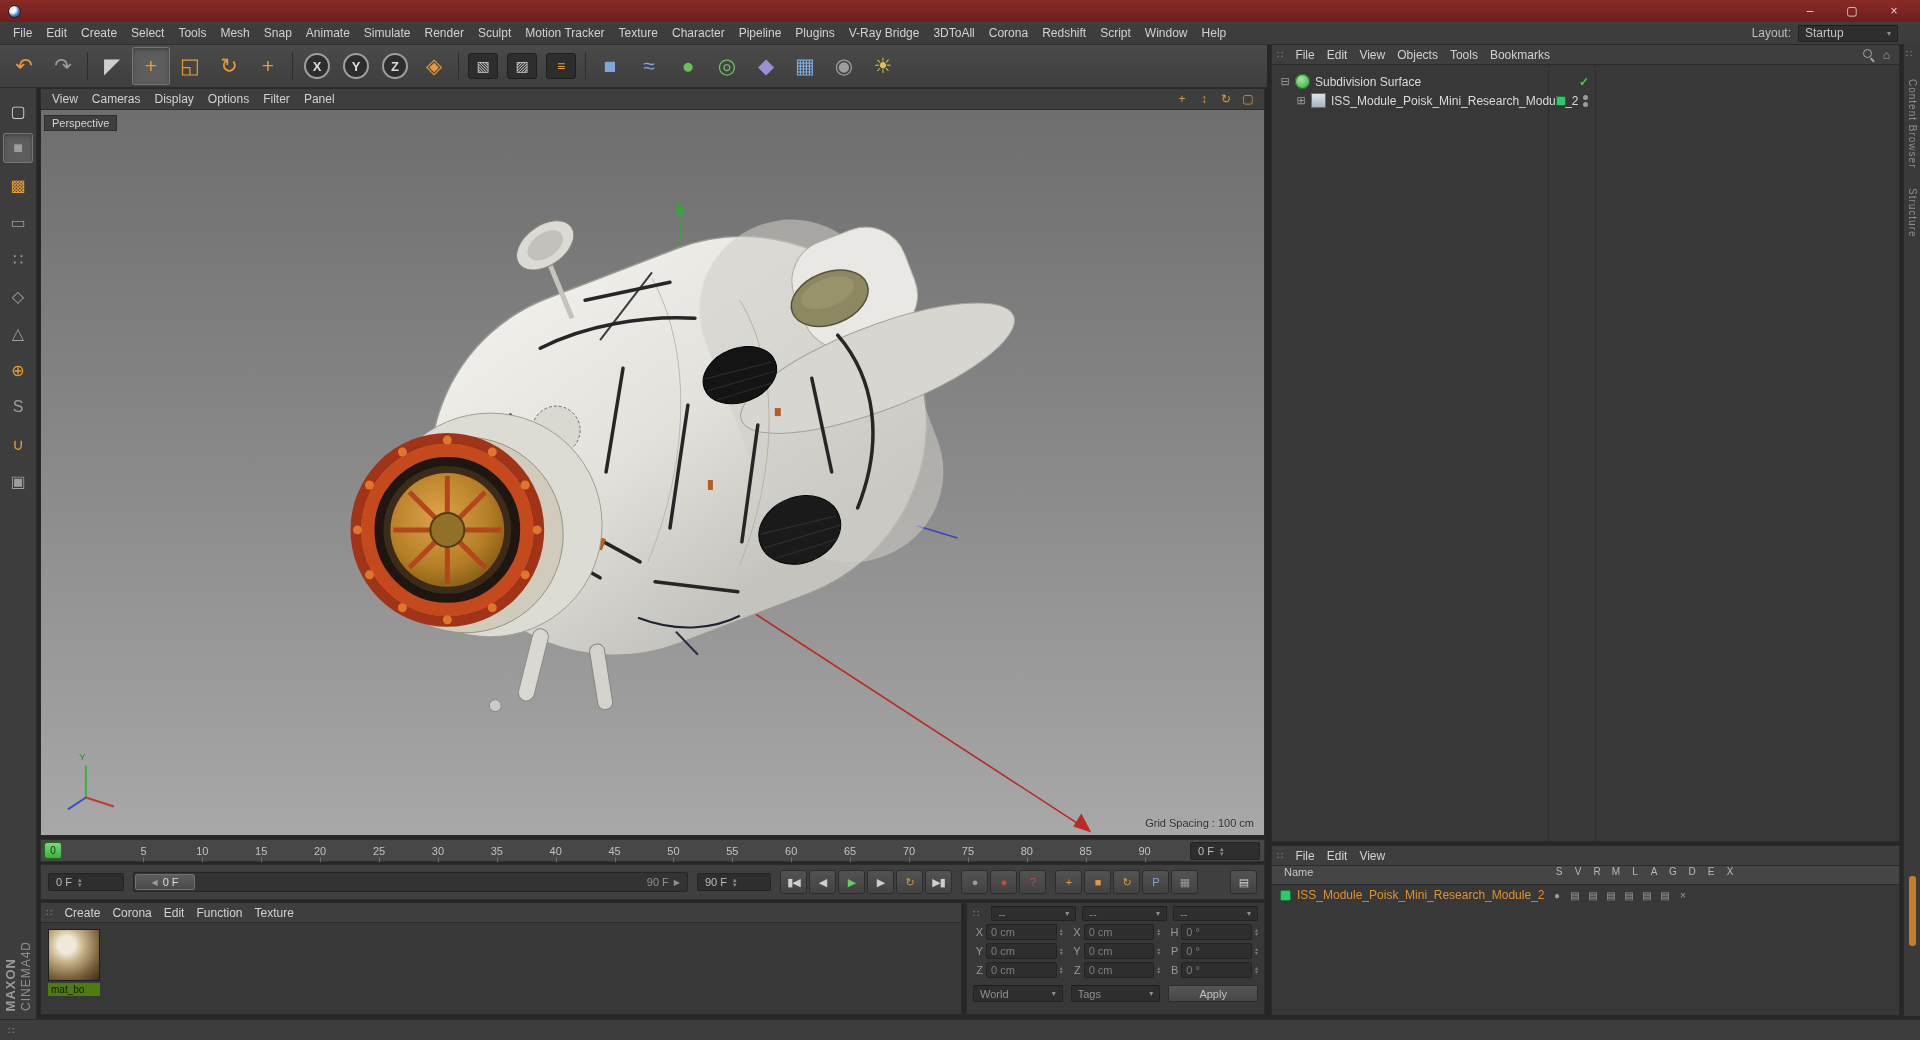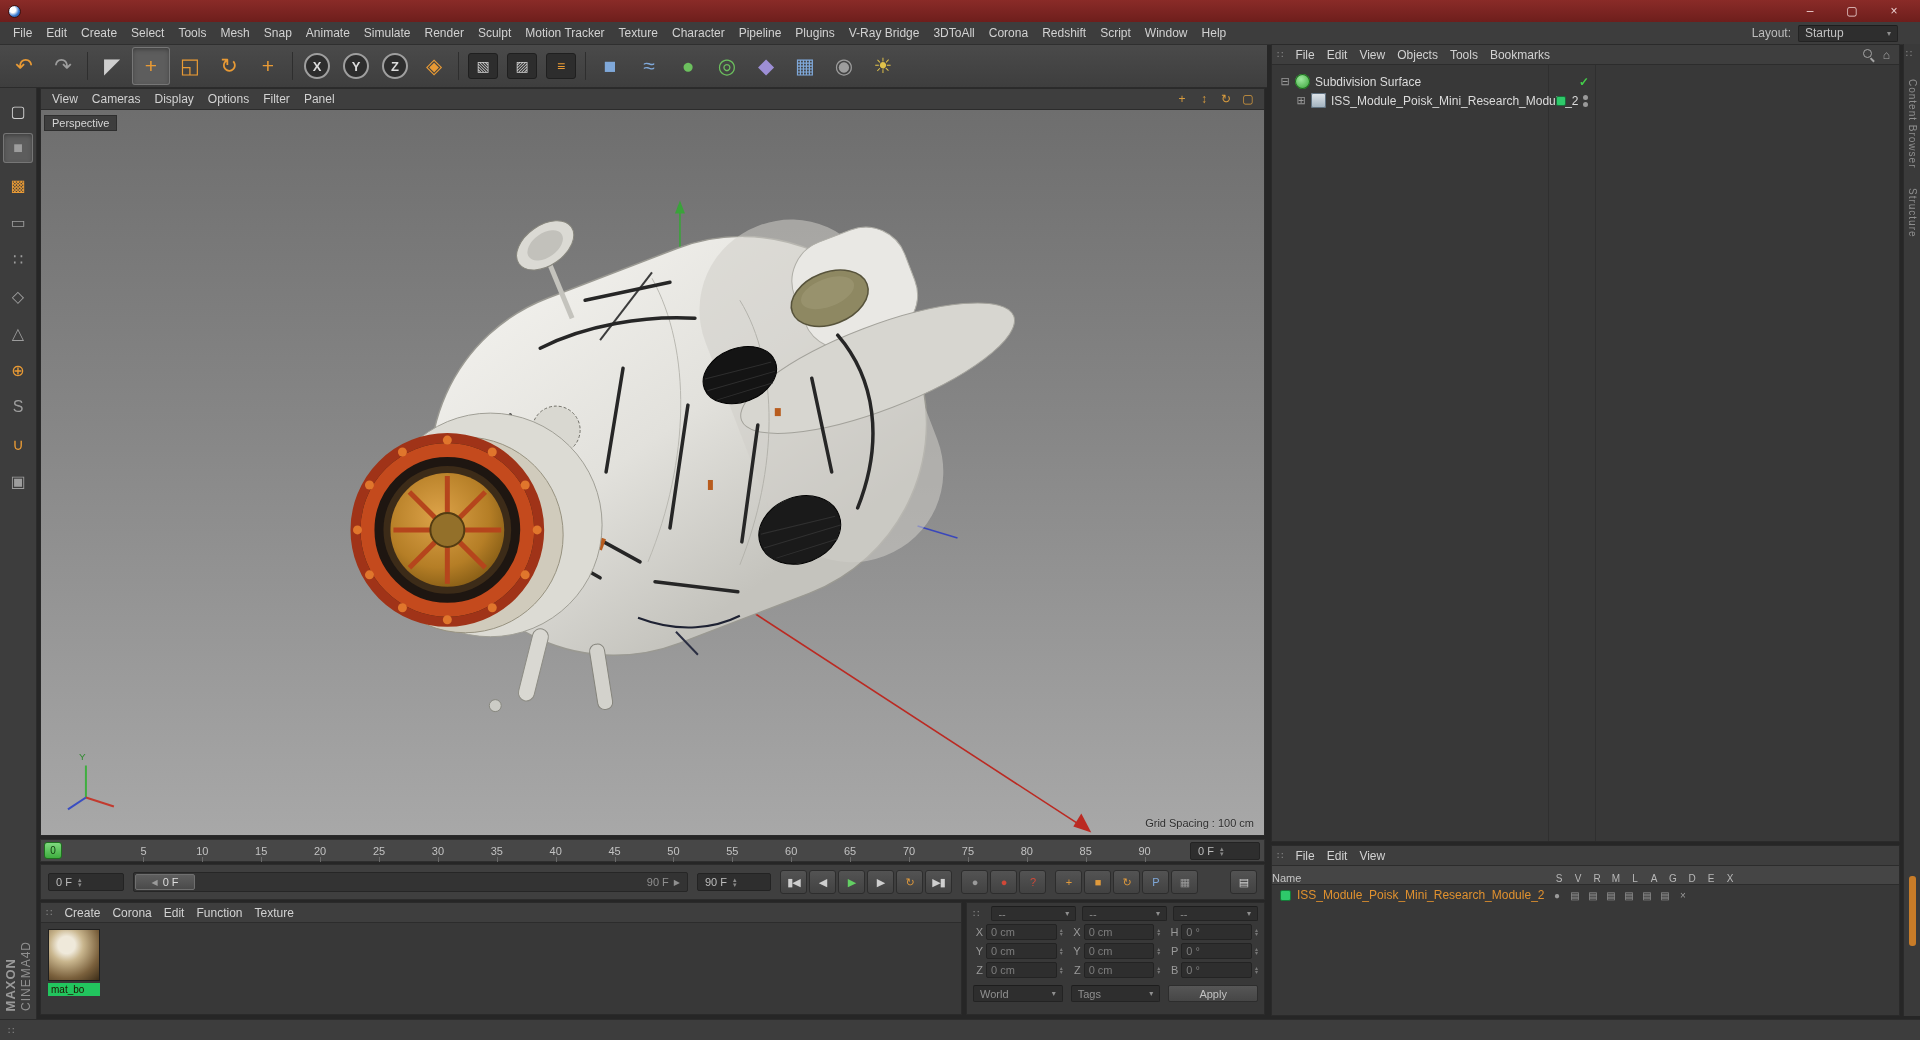--- a/index.html
+++ b/index.html
@@ -85,21 +85,21 @@
 
   
   .panel-menubar{height:20px;background:#3e3e3e;border-bottom:1px solid #2c2c2c;display:flex;align-items:center;padding:0 5px;flex:none}
   .panel-menubar .menu-item{padding:1px 6px}
   .grip-icon{color:#8a8a8a;font-size:10px;letter-spacing:1px;margin-right:5px}
 
   
   #materials{position:absolute;left:40px;top:902px;width:922px;height:113px;background:#383838;border:1px solid #2a2a2a;display:flex;flex-direction:column}
   #mat-body{flex:1;padding:6px 7px}
   .mat-thumb{width:52px;height:52px;border:1px solid #1f1f1f;background:radial-gradient(circle at 35% 30%,#efe9da 0 18%,#c9b68e 35%,#7a603c 70%,#3c2d18)}
-  .mat-name{margin-top:2px;width:52px;background:#22c55e;color:#201400;font-size:10px;padding:1px 3px;white-space:nowrap;overflow:hidden}
+  .mat-name{margin-top:2px;width:52px;background:#4d7c0f;color:#201400;font-size:10px;padding:1px 3px;white-space:nowrap;overflow:hidden}
 
   
   #coords{position:absolute;left:966px;top:902px;width:299px;height:113px;background:#383838;border:1px solid #2a2a2a;padding:3px 6px;display:flex;flex-direction:column}
   #coord-headers{display:flex;align-items:center;gap:6px;margin-bottom:3px}
   #coord-headers .dropdown{min-width:0;flex:1;height:15px;color:#8a8a8a;font-size:11px}
   .coord-row{display:grid;grid-template-columns:1fr 1fr 1fr;gap:2px 8px;margin-bottom:3px}
   .coord-cell{display:flex;align-items:center;gap:3px}
   .coord-label{width:10px;color:#9a9a9a;font-size:11px;text-align:right;flex:none}
   .coord-field{flex:1;background:#2e2e2e;border:1px solid #232323;height:16px;color:#7d7d7d;font-size:11px;display:flex;align-items:center;padding:0 4px;border-radius:2px;min-width:0}
   .coord-spin{color:#777;font-size:6px;line-height:4px;display:flex;flex-direction:column}
@@ -127,21 +127,21 @@
   .om-ico[data-icon="sky-object"]{background:radial-gradient(circle at 40% 35%,#e2effc,#6f9fd0);border-radius:50%;box-shadow:inset 0 0 0 1px #4a6f96}
   .om-label{white-space:nowrap}
   .om-right{position:absolute;left:276px;width:48px;display:flex;align-items:center;justify-content:space-around;height:100%}
   .om-chip{width:10px;height:10px;border-radius:2px;border:1px solid rgba(0,0,0,.45)}
   .om-dots{display:flex;flex-direction:column;gap:2px}
   .om-dots i{width:5px;height:5px;border-radius:50%;background:#9a9a9a}
   .om-check{color:#43d04a;font-size:12px;font-weight:bold}
 
   
   #layer-panel{position:absolute;left:1271px;top:845px;width:629px;height:171px;background:#383838;border:1px solid #2a2a2a;display:flex;flex-direction:column}
-  #lp-header{height:19px;background:#454545;border-bottom:1px solid #2c2c2c;display:flex;align-items:flex-end;padding:0 0;font-size:11px;color:#c6c6c6;position:relative;flex:none}
+  #lp-header{height:19px;background:#454545;border-bottom:1px solid #2c2c2c;display:flex;align-items:flex-start;padding:0 12px;font-size:11px;color:#c6c6c6;position:relative;flex:none}
   #lp-columns{position:absolute;left:282px;display:flex;gap:9px}
   .lp-col{width:10px;text-align:center;color:#b8b8b8;font-size:10px}
   .lp-row{height:20px;display:flex;align-items:center;padding-left:8px;position:relative}
   .lp-chip{width:11px;height:11px;background:#2ec96a;border:1px solid #157a38;border-radius:2px;margin-right:6px;flex:none}
   .lp-name{color:#e0912f;white-space:nowrap;font-size:12px}
   .lp-toggles{position:absolute;left:280px;display:flex;gap:8px}
   .lp-toggle{color:#9a9a9a;font-size:10px;width:10px;text-align:center}
 
   
   #right-strip{position:absolute;left:1903px;top:44px;width:17px;height:972px;background:#3a3a3a;border-left:1px solid #2a2a2a;display:flex;flex-direction:column;align-items:center;padding-top:4px}

